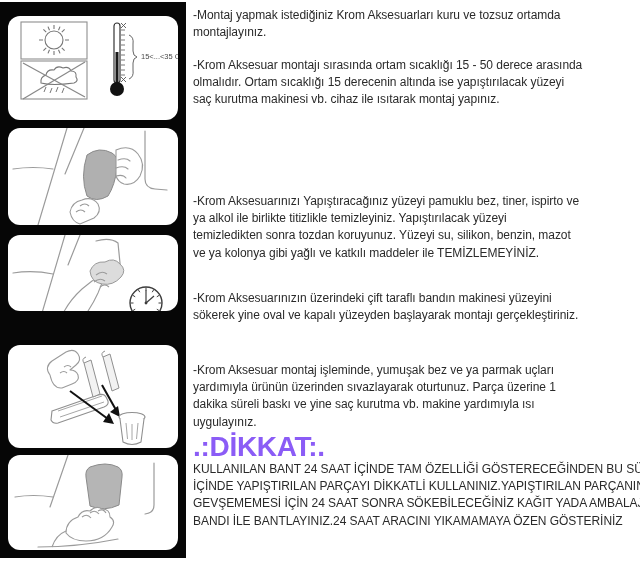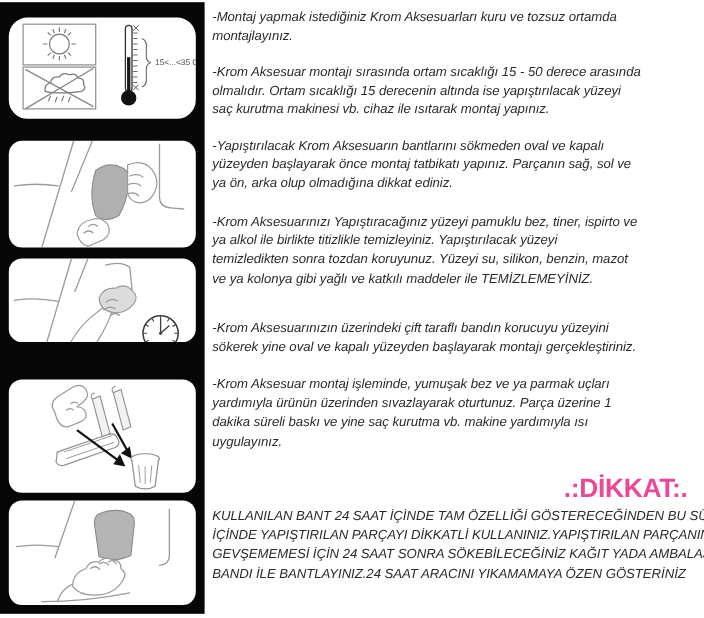--- a/index.html
+++ b/index.html
@@ -5,42 +5,42 @@
   html,body{margin:0;padding:0;}
   body{
     width:640px;height:562px;position:relative;overflow:hidden;
     background:#ffffff;color:#2a2a2a;
     font-family:"Liberation Sans", sans-serif;
   }
   
   .left-col{position:absolute;left:0;top:2px;width:186px;height:556px;background:#060606;}
   .panel{position:absolute;left:8px;width:170px;background:#ffffff;border-radius:12px;overflow:hidden;}
   .panel svg{display:block;}
-  .p1{top:14px;height:92px;border-radius:17px;}
+  .p1{top:14px;height:104px;}
   .p2{top:126px;height:97px;}
   .p3{top:233px;height:76px;}
   .p4{top:343px;height:103px;}
   .p5{top:453px;height:95px;}
 
   
   .text-col{position:absolute;left:193px;top:0;width:447px;height:562px;}
   .text-col p{
     position:absolute;margin:0;left:0;
     font-size:12px;line-height:17.2px;letter-spacing:-0.05px;
-    white-space:pre;color:#2a2a2a;font-style:italic;
+    white-space:pre;color:#2a2a2a;
   }
   .para1{top:7px;}
   .para2{top:57px;}
   .para3{top:124px;}
   .para4{top:193px;}
   .para5{top:290px;}
-  .para6{top:341px;}
+  .para6{top:362px;}
   .warn-title{
     position:absolute;top:431px;left:0;width:432px;margin:0;
-    text-align:right;color:#ec4899;font-size:24px;font-weight:bold;
+    text-align:left;color:#8b5cf6;font-size:28px;font-weight:bold;
     letter-spacing:-0.3px;
   }
   .warn-body{
     position:absolute;top:461px;left:0;margin:0;
     font-size:12px;line-height:17px;letter-spacing:-0.45px;
     white-space:pre;color:#2a2a2a;
   }
 </style>
 </head>
 <body>
@@ -167,28 +167,25 @@
   </div>
 
 </div>
 
 <div class="text-col">
   <p class="para1">-Montaj yapmak istediğiniz Krom Aksesuarları kuru ve tozsuz ortamda
 montajlayınız.</p>
   <p class="para2">-Krom Aksesuar montajı sırasında ortam sıcaklığı 15 - 50 derece arasında
 olmalıdır. Ortam sıcaklığı 15 derecenin altında ise yapıştırılacak yüzeyi
 saç kurutma makinesi vb. cihaz ile ısıtarak montaj yapınız.</p>
-  <p class="para3">-Yapıştırılacak Krom Aksesuarın bantlarını sökmeden oval ve kapalı
-yüzeyden başlayarak önce montaj tatbikatı yapınız. Parçanın sağ, sol ve
-ya ön, arka olup olmadığına dikkat ediniz.</p>
   <p class="para4">-Krom Aksesuarınızı Yapıştıracağınız yüzeyi pamuklu bez, tiner, ispirto ve
 ya alkol ile birlikte titizlikle temizleyiniz. Yapıştırılacak yüzeyi
 temizledikten sonra tozdan koruyunuz. Yüzeyi su, silikon, benzin, mazot
 ve ya kolonya gibi yağlı ve katkılı maddeler ile TEMİZLEMEYİNİZ.</p>
-  <p class="para5">-Krom Aksesuarınızın üzerindeki çift taraflı bandın korucuyu yüzeyini
+  <p class="para5">-Krom Aksesuarınızın üzerindeki çift taraflı bandın makinesi yüzeyini
 sökerek yine oval ve kapalı yüzeyden başlayarak montajı gerçekleştiriniz.</p>
   <p class="para6">-Krom Aksesuar montaj işleminde, yumuşak bez ve ya parmak uçları
 yardımıyla ürünün üzerinden sıvazlayarak oturtunuz. Parça üzerine 1
 dakika süreli baskı ve yine saç kurutma vb. makine yardımıyla ısı
 uygulayınız.</p>
   <h2 class="warn-title">.:DİKKAT:.</h2>
   <p class="warn-body">KULLANILAN BANT 24 SAAT İÇİNDE TAM ÖZELLİĞİ GÖSTERECEĞİNDEN BU SÜRE
 İÇİNDE YAPIŞTIRILAN PARÇAYI DİKKATLİ KULLANINIZ.YAPIŞTIRILAN PARÇANIN
 GEVŞEMEMESİ İÇİN 24 SAAT SONRA SÖKEBİLECEĞİNİZ KAĞIT YADA AMBALAJ
 BANDI İLE BANTLAYINIZ.24 SAAT ARACINI YIKAMAMAYA ÖZEN GÖSTERİNİZ</p>

